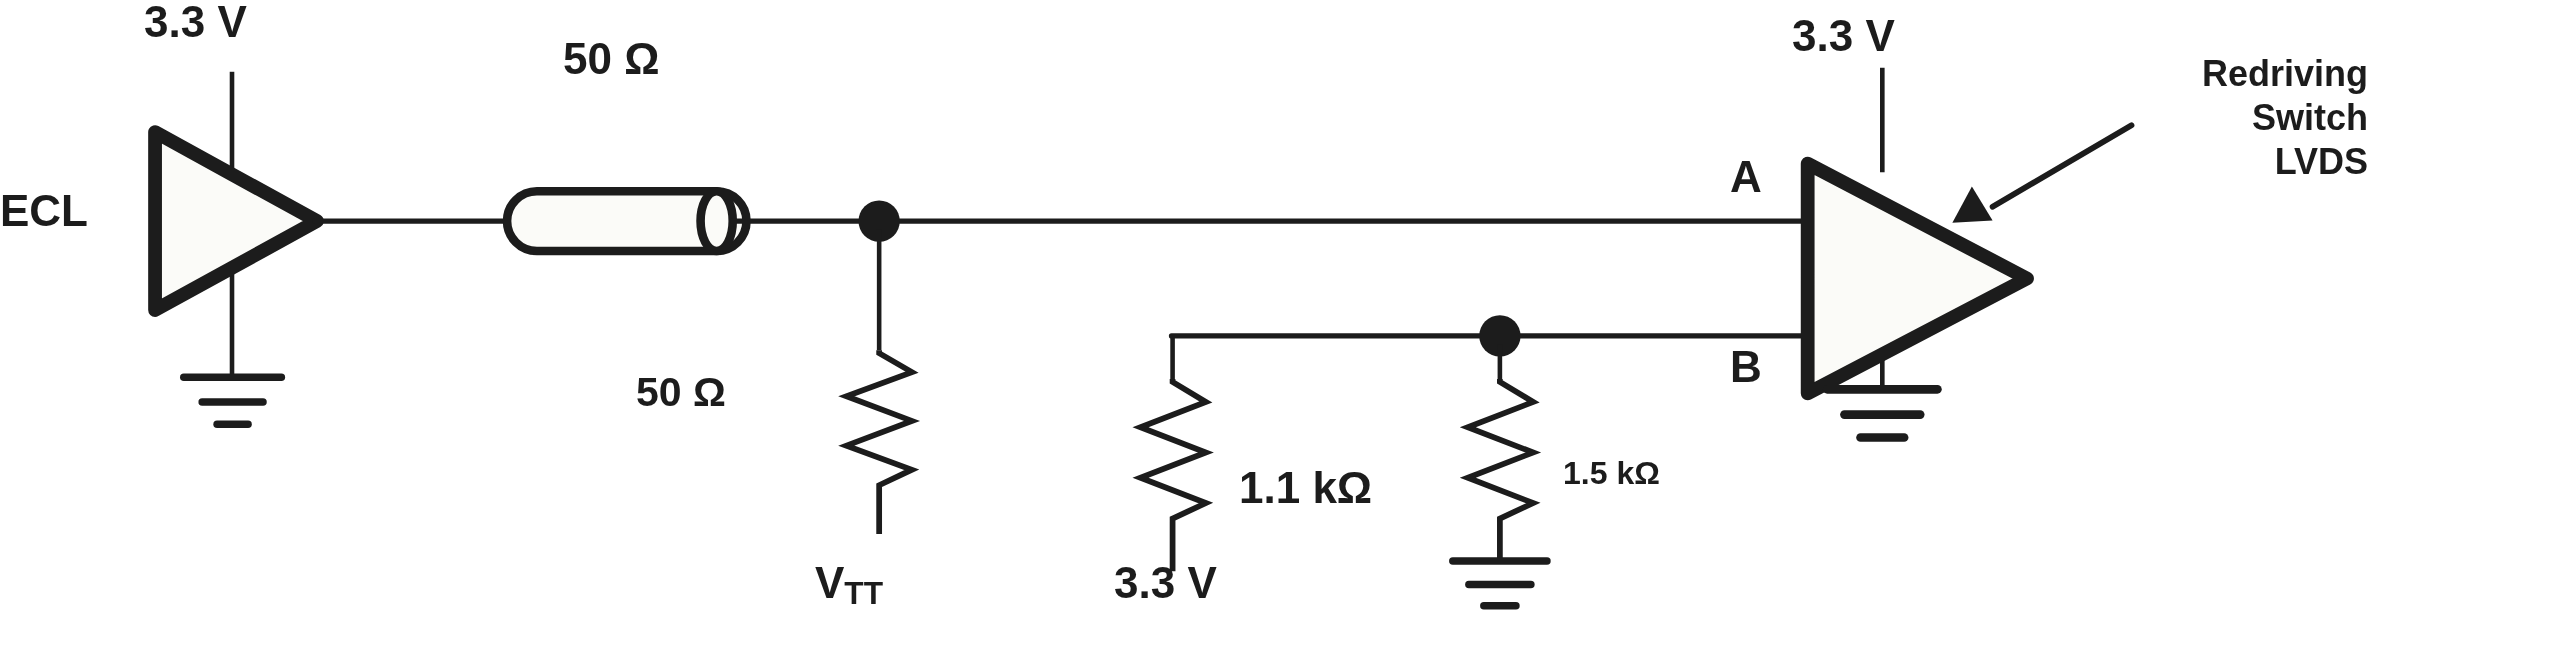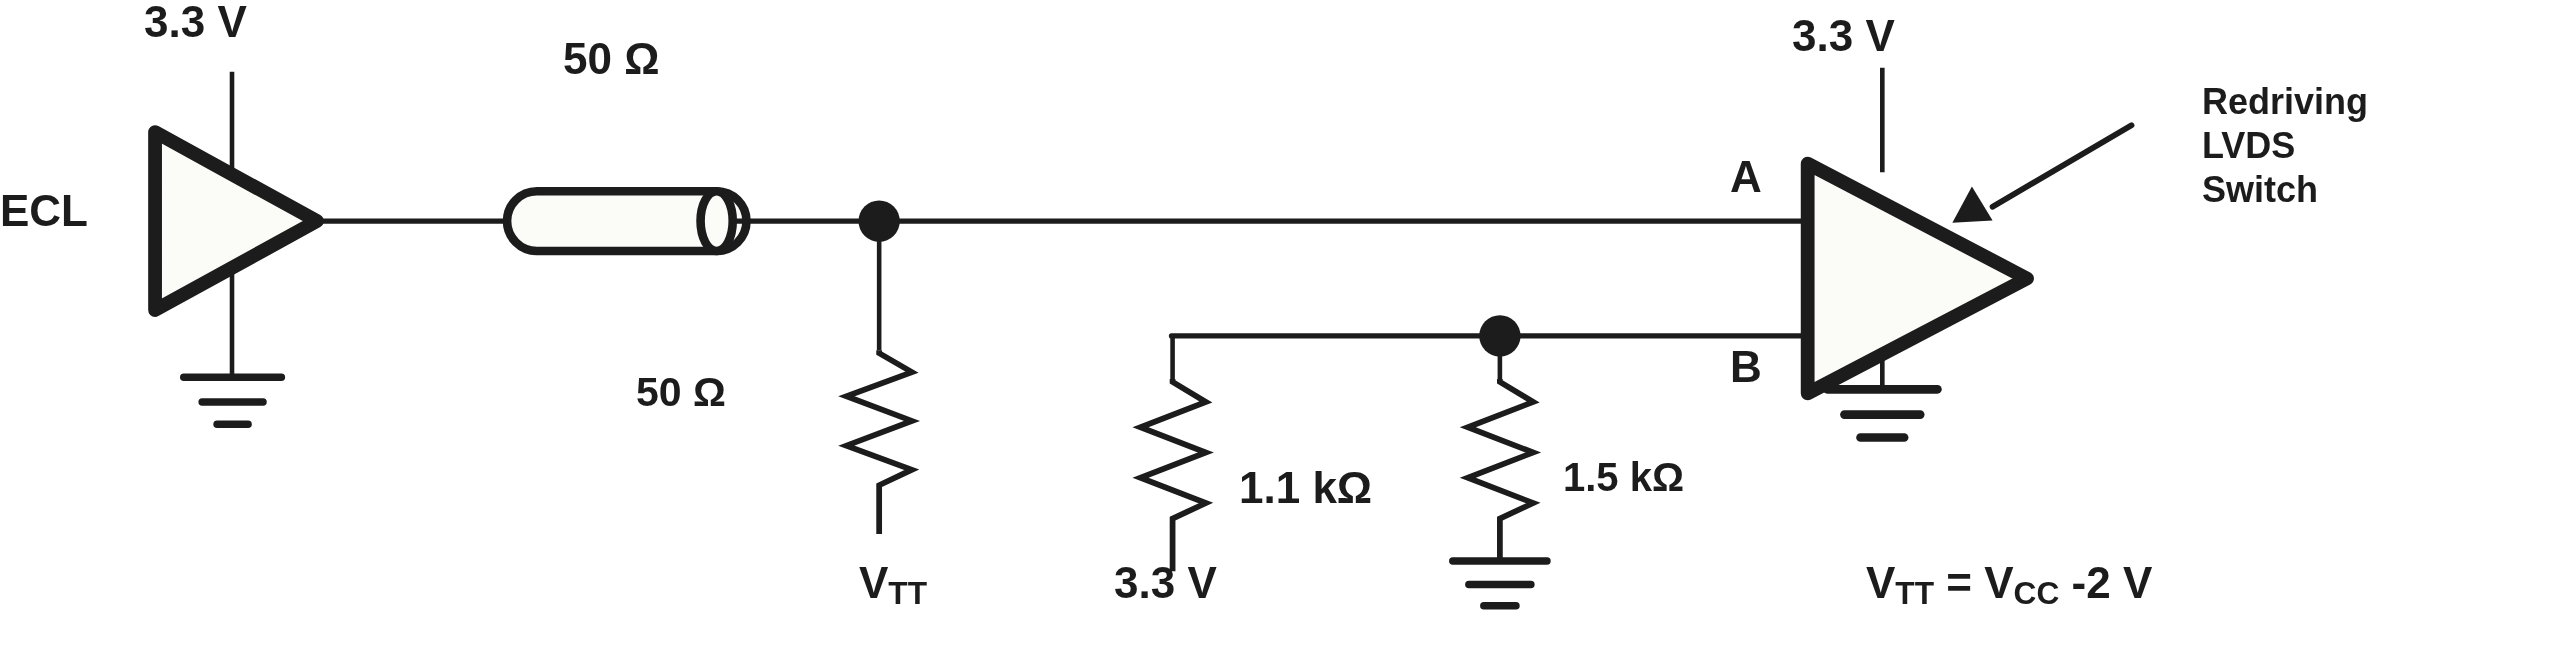--- a/index.html
+++ b/index.html
@@ -78,28 +78,28 @@
     color: #1c1c1c;
     font-weight: bold;
     white-space: nowrap;
     font-family: "Liberation Sans", sans-serif;
     line-height: 1.0;
   }
   .lbl-ecl       { left: 0;    top: 189px; font-size: 44px; }
   .lbl-vcc-left  { left: 144px;  top: 0px;   font-size: 44px; }
   .lbl-coax      { left: 563px;  top: 37px;  font-size: 44px; }
   .lbl-rterm     { left: 636px; top: 372px; font-size: 41px; }
-  .lbl-vtt       { left: 815px; top: 561px; font-size: 44px; margin-left: 44px; }
+  .lbl-vtt       { left: 815px; top: 561px; font-size: 44px; }
   .lbl-r11       { left: 1239px; top: 457px; font-size: 44px; margin-top: 9px; }
   .lbl-v33mid    { left: 1114px; top: 561px; font-size: 44px; }
-  .lbl-r15       { left: 1563px; top: 457px; font-size: 40px; }
+  .lbl-r15       { left: 1563px; top: 457px; font-size: 32px; }
   .lbl-a         { left: 1730px; top: 155px; font-size: 44px; }
   .lbl-b         { left: 1730px; top: 345px; font-size: 44px; }
   .lbl-vcc-right { left: 1792px; top: 13.8px;  font-size: 44px; }
-  .lbl-note      { left: 2202px; top: 52px;  font-size: 36px; text-align: left; line-height: 1.22; margin-top: 28px; }
+  .lbl-note      { left: 2202px; top: 52px;  font-size: 36px; text-align: right; line-height: 1.22; }
   .lbl-eq        { left: 1866px; top: 561px; font-size: 44px; }
 
   .sub {
     font-size: 0.72em;
     vertical-align: -0.18em;
   }
 </style>
 </head>
 <body>
 
@@ -182,20 +182,19 @@
   <div class="lbl lbl-r15">1.5 kΩ</div>
 
   <div class="lbl lbl-a">A</div>
 
   <div class="lbl lbl-b">B</div>
 
   <div class="lbl lbl-vcc-right">3.3 V</div>
 
   <div class="lbl lbl-note">
     <div>Redriving</div>
+    <div>Switch</div>
     <div>LVDS</div>
-    <div>Switch</div>
   </div>
 
-  <div class="lbl lbl-eq"><span>V</span><span class="sub">TT</span><span> = </span><span>V</span><span class="sub">CC</span><span> -2 V</span></div>
 
 </div>
 
 
 </body></html>

